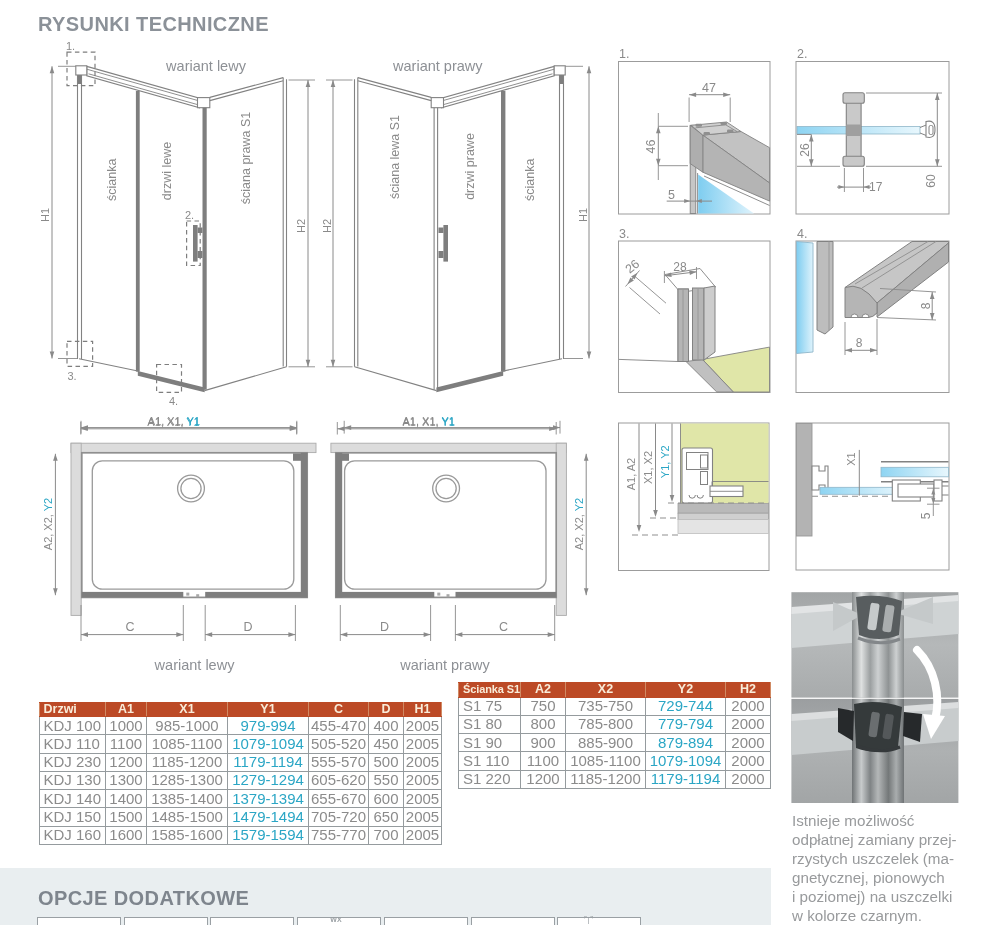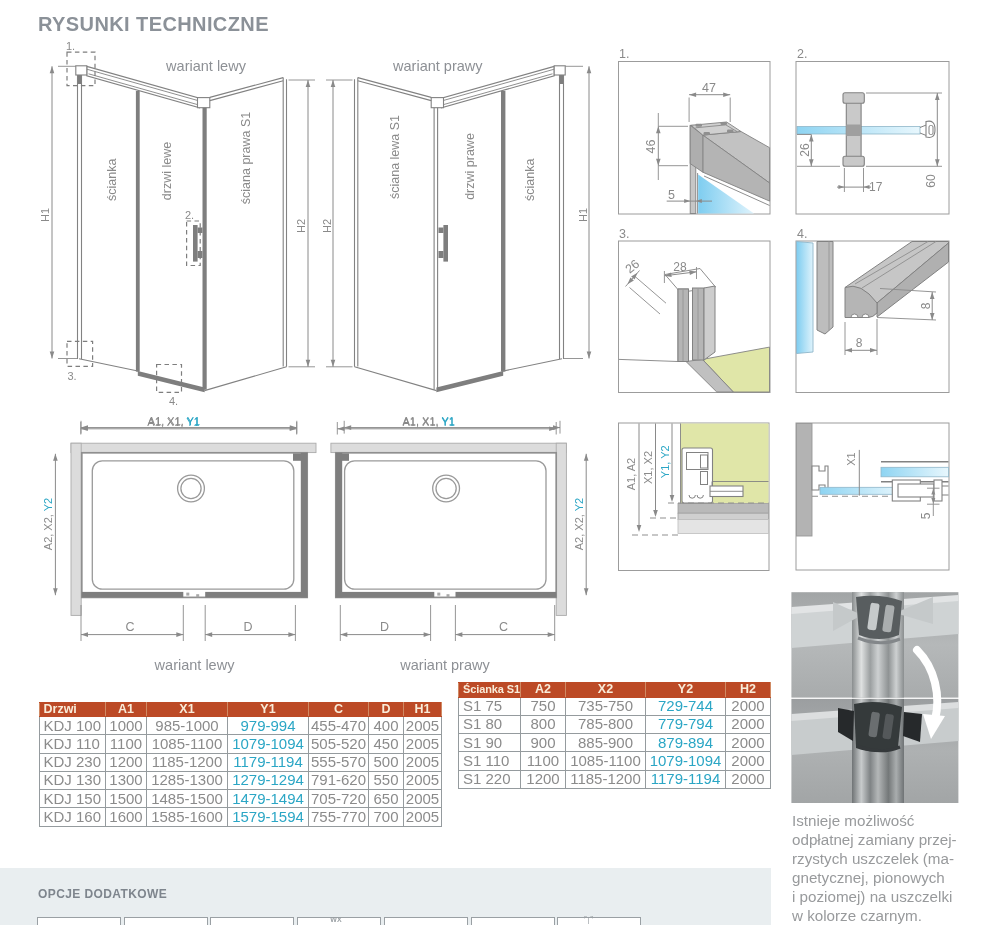--- a/index.html
+++ b/index.html
@@ -6,21 +6,21 @@
  font-family:"Liberation Sans",sans-serif;-webkit-font-smoothing:antialiased}
 .abs{position:absolute}
 h1.tt{position:absolute;left:38px;top:12.5px;font-size:20px;letter-spacing:0.4px;color:#8b9198;margin:0;font-weight:bold}
 table.dim{position:absolute;border-collapse:collapse;table-layout:fixed;font-size:15px;color:#8b8b8b}
 table.dim td,table.dim th{border:1px solid #959b9e;text-align:center;padding:0;height:17.26px;
  line-height:16px;overflow:hidden;white-space:nowrap}
 table.dim tr.hd th{background:#bc4a26;color:#f9ecd9;font-size:12.5px;font-weight:bold;height:13.6px;line-height:13.6px;border-color:#bc4a26 #d08a64}
 table.dim th.l,table.dim td.l{text-align:left;padding-left:4px}
 table.dim td.cy{color:#2ba6c5}
 .optsec{position:absolute;left:0;top:868px;width:771px;height:57px;background:#e9eef0}
-.optsec .cap{position:absolute;left:38px;top:19px;font-size:12px;font-weight:bold;color:#7e858d;letter-spacing:0.4px}
+.optsec .cap{position:absolute;left:38px;top:19px;font-size:20px;font-weight:bold;color:#7e858d;letter-spacing:0.4px}
 .optbox{position:absolute;top:48.5px;width:82px;height:20px;background:#fff;border:1px solid #9aa0a4}
 .note{position:absolute;left:792px;top:812px;width:220px;font-size:15.2px;line-height:18.9px;color:#989a9c}
 </style></head>
 <body>
 <div id="page">
 <svg class="abs" style="left:0;top:0" width="1004" height="925" viewBox="0 0 1004 925" font-family="&quot;Liberation Sans&quot;,sans-serif">
       <defs>
 <linearGradient id="glassd" x1="0" y1="0" x2="1" y2="0">
  <stop offset="0" stop-color="#7ecdf0"></stop>
           <stop offset="1" stop-color="#dff3fc"></stop>
@@ -658,22 +658,31 @@
           <td class="cy">1179-1194</td>
           <td>555-570</td>
           <td>500</td>
           <td>2005</td>
         </tr>
 <tr>
           <td class="l">KDJ 130</td>
           <td>1300</td>
           <td>1285-1300</td>
           <td class="cy">1279-1294</td>
-          <td>791-620</td>
+          <td>605-620</td>
           <td>550</td>
+          <td>2005</td>
+        </tr>
+<tr>
+          <td class="l">KDJ 140</td>
+          <td>1400</td>
+          <td>1385-1400</td>
+          <td class="cy">1379-1394</td>
+          <td>655-670</td>
+          <td>600</td>
           <td>2005</td>
         </tr>
 <tr>
           <td class="l">KDJ 150</td>
           <td>1500</td>
           <td>1485-1500</td>
           <td class="cy">1479-1494</td>
           <td>705-720</td>
           <td>650</td>
           <td>2005</td>

